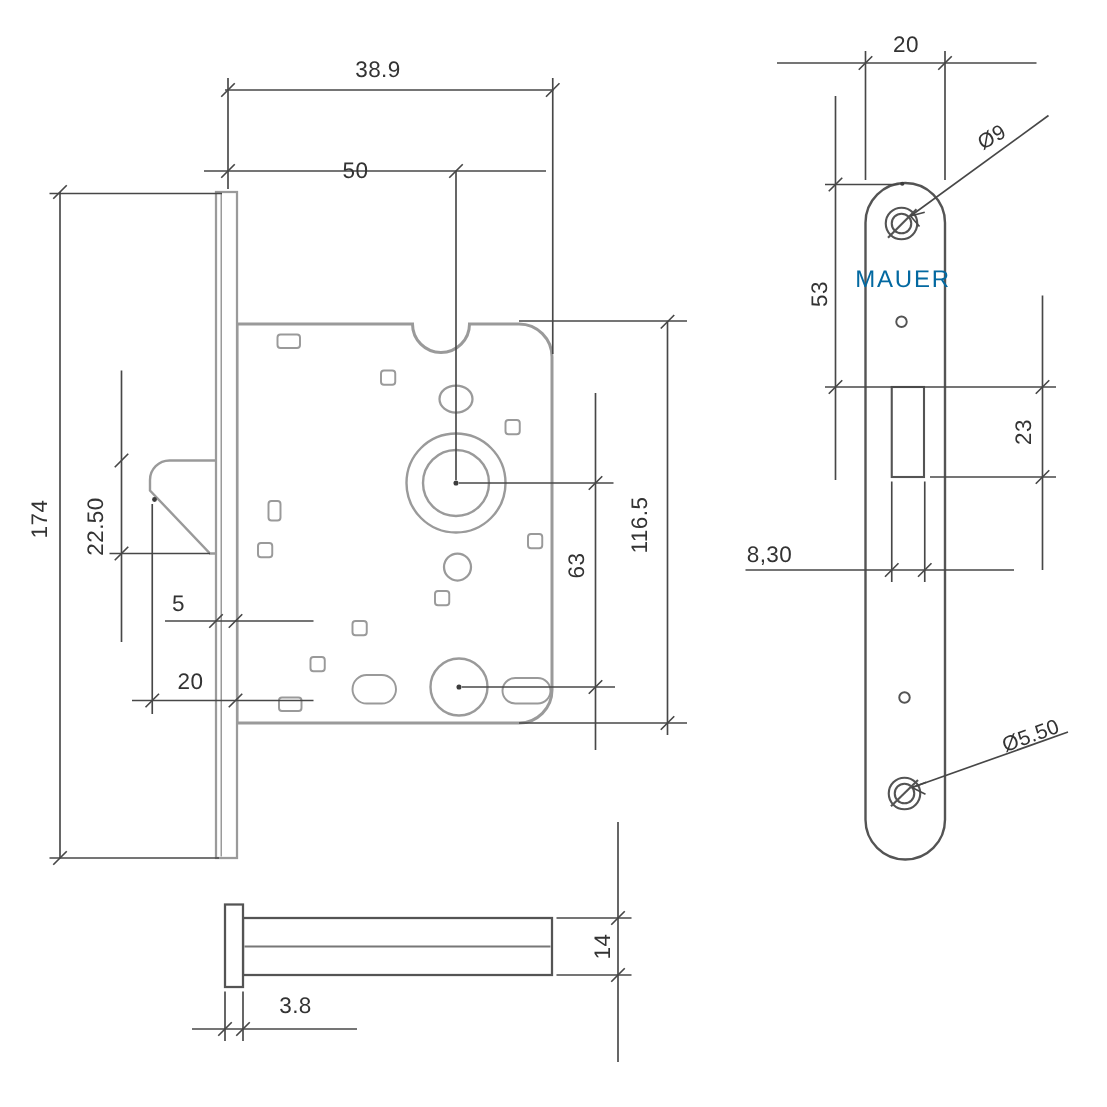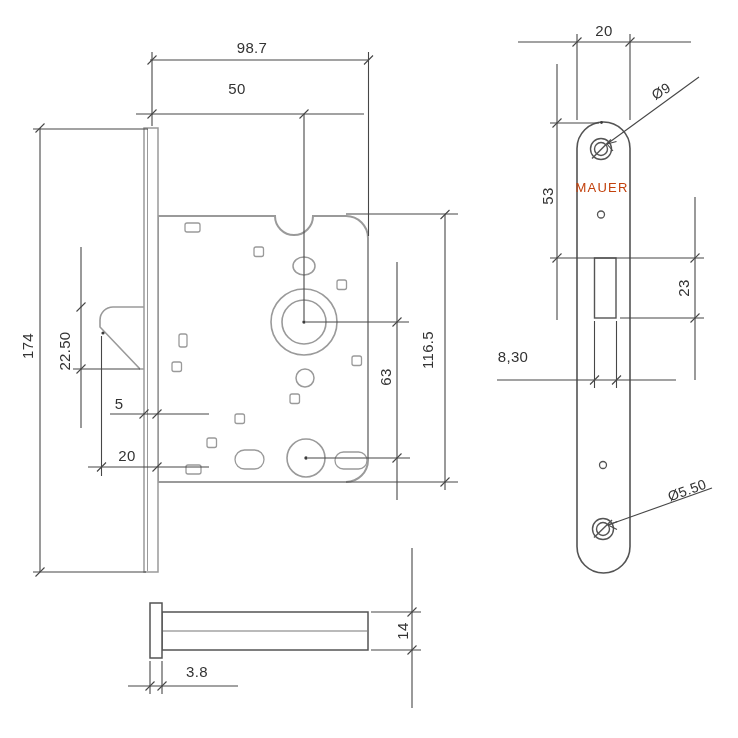--- a/index.html
+++ b/index.html
@@ -5,21 +5,21 @@
   html,body{margin:0;padding:0;background:#ffffff;}
   .canvas{position:relative;width:738px;height:738px;background:#fff;overflow:hidden;
           font-family:"Liberation Sans", sans-serif;}
   .canvas svg{position:absolute;left:0;top:0;}
   .labels{position:absolute;left:0;top:0;width:738px;height:738px;pointer-events:none;}
   .lbl{position:absolute;transform:translate(-50%,-50%);font-size:15px;color:#333;
        white-space:nowrap;letter-spacing:.3px;}
   .lbl.rot{transform:translate(-50%,-50%) rotate(-90deg);}
   .lbl.dia9{transform:translate(-50%,-50%) rotate(-30deg);font-size:14px;}
   .lbl.dia55{transform:translate(-50%,-50%) rotate(-20deg);font-size:14px;}
-  .lbl.brand{font-size:13px;letter-spacing:1.2px;color:#c2410c;}
+  .lbl.brand{font-size:16px;letter-spacing:1.2px;color:#0369a1;}
   g.part,g.dims{fill:none;}
   .solid{fill:#ffffff;}
   .dot{fill:#3c3c3c;stroke:none;}
   .mid{stroke:#777;}
 </style>
 </head>
 <body>
 
 <div class="canvas">
 <svg width="738" height="738" viewBox="0 0 738 738">
@@ -154,31 +154,31 @@
 
     <line x1="607" y1="144" x2="699" y2="77"></line>
     <path d="M 607,144 L 616.5,141.5 M 607,144 L 613,151"></path>
 
     <line x1="608" y1="525" x2="712" y2="488"></line>
     <path d="M 608,525 L 617.5,521.5 M 608,525 L 617,529.5"></path>
   </g>
 </svg>
 
 <div class="labels">
-  <span class="lbl" style="left:252px;top:47px">98.7</span>
-  <span class="lbl" style="left:237px;top:88px">50</span>
+  <span class="lbl" style="left:252px;top:47px">38.9</span>
+  <span class="lbl" style="left:237px;top:114px">50</span>
   <span class="lbl rot" style="left:27px;top:346px">174</span>
   <span class="lbl rot" style="left:64px;top:351px">22.50</span>
   <span class="lbl" style="left:119px;top:403px">5</span>
   <span class="lbl" style="left:127px;top:455px">20</span>
   <span class="lbl rot" style="left:385px;top:377px">63</span>
   <span class="lbl rot" style="left:427px;top:350px">116.5</span>
   <span class="lbl" style="left:197px;top:671px">3.8</span>
   <span class="lbl rot" style="left:402px;top:631px">14</span>
   <span class="lbl" style="left:604px;top:30px">20</span>
   <span class="lbl rot" style="left:547px;top:196px">53</span>
   <span class="lbl rot" style="left:683px;top:288px">23</span>
-  <span class="lbl" style="left:513px;top:356px">8,30</span>
+  <span class="lbl" style="left:513px;top:370px">8,30</span>
   <span class="lbl dia9" style="left:661px;top:91px">Ø9</span>
   <span class="lbl dia55" style="left:687px;top:490px">Ø5.50</span>
   <span class="lbl brand" style="left:602px;top:187px">MAUER</span>
 </div>
 </div>
 
 </body></html>

